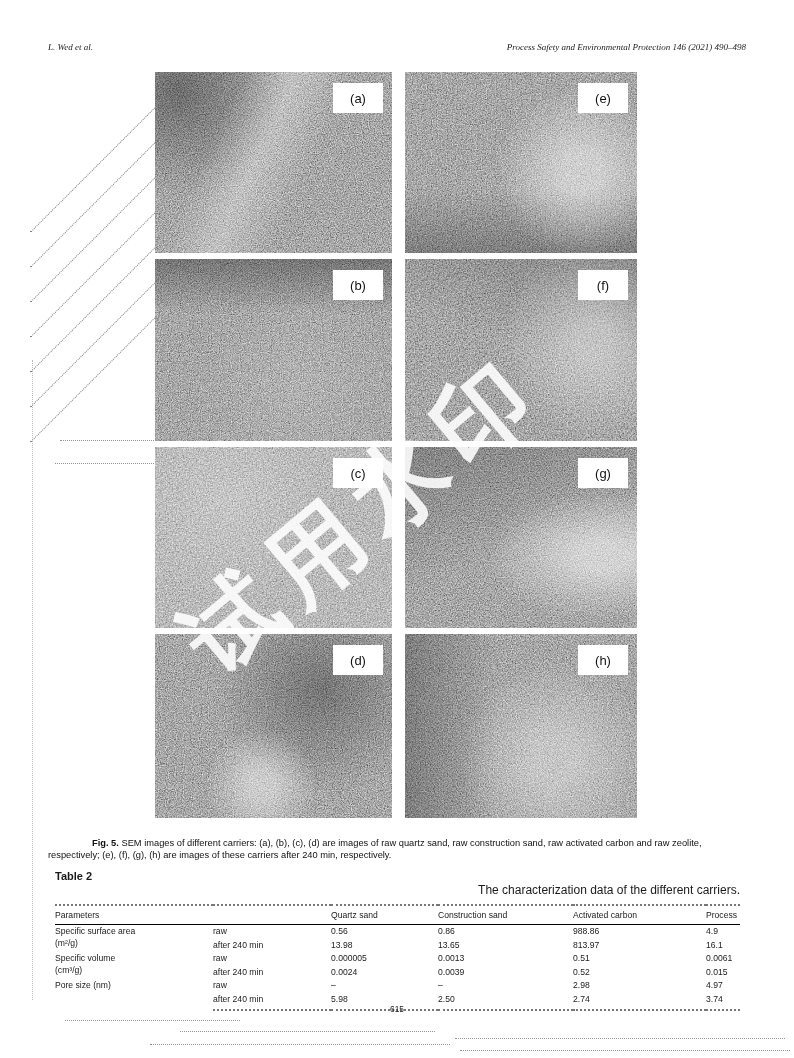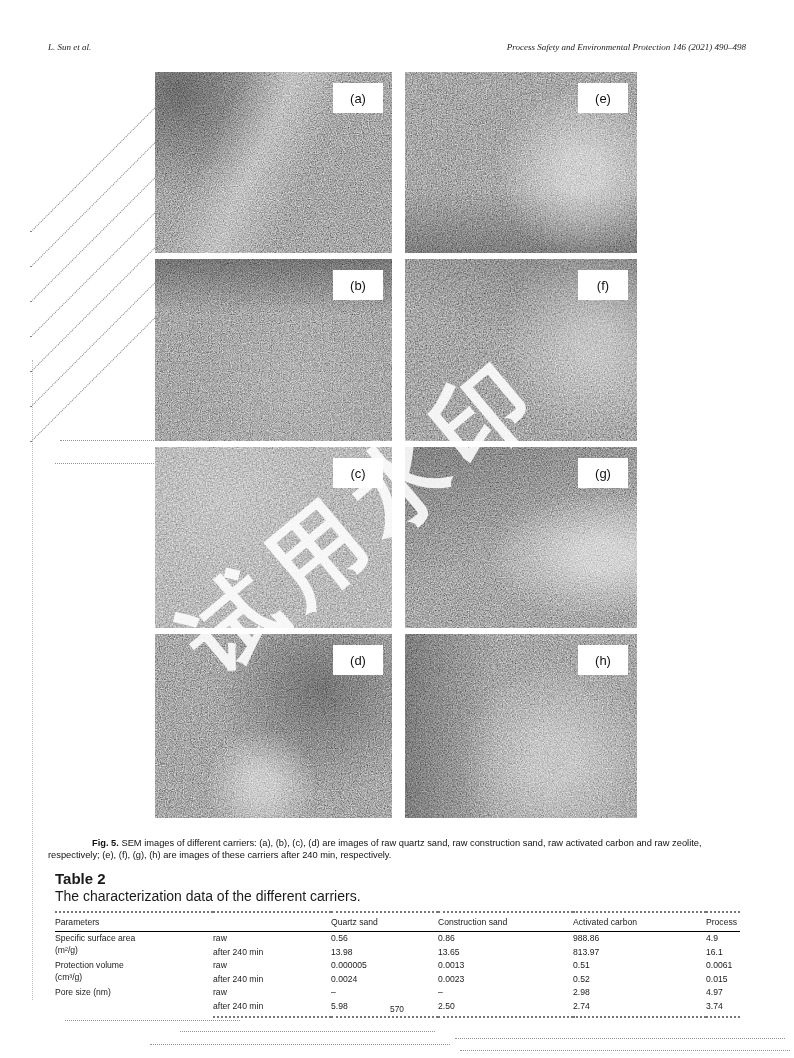--- a/index.html
+++ b/index.html
@@ -38,39 +38,39 @@
         transform-origin:left top;opacity:.75;}
   .vdots{position:absolute;border-left:1.5px dotted #777;opacity:.5;}
   .hdots{position:absolute;border-top:1.5px dotted #666;opacity:.7;}
 
   
   .figcap{position:absolute;left:48px;top:838px;width:702px;font-size:9.3px;line-height:11.6px;color:#111;}
   .figcap b{font-weight:700;padding-left:44px;}
 
   
   .tblock{position:absolute;left:55px;top:870px;width:685px;}
-  .tlabel{font-size:15px;font-weight:700;margin-bottom:1px;}
-  .tcaption{font-size:14px;margin-bottom:7px;}
+  .tlabel{font-size:11px;font-weight:700;margin-bottom:1px;}
+  .tcaption{font-size:12px;margin-bottom:7px;text-align:right;}
   table.data{border-collapse:collapse;width:685px;font-size:8.6px;color:#1a1a1a;
              border-top:2px dotted #777;}
   table.data th{font-weight:400;text-align:left;padding:4px 0 4px 0;border-bottom:1px solid #000000;}
   table.data td{padding:1px 0;line-height:11.5px;vertical-align:top;}
   td.pname{line-height:11.5px;}
   td.vmid{vertical-align:middle;}
   tr.lastrow td{padding-bottom:4px;border-bottom:2px dotted #777;}
 
   .pagenum{position:absolute;top:1004px;left:0;width:100%;text-align:center;font-size:8.4px;color:#222;}
 </style>
 </head>
 <body>
 
 <div class="page">
 
   <div class="runhead">
-    <span>L. Sun et al.</span>
+    <span>L. Wed et al.</span>
     <span>Process Safety and Environmental Protection 146 (2021) 490–498</span>
   </div>
 
   <div class="diag" style="left:30px;top:232px"></div>
   <div class="diag" style="left:30px;top:267px"></div>
   <div class="diag" style="left:30px;top:302px"></div>
   <div class="diag" style="left:30px;top:337px"></div>
   <div class="diag" style="left:30px;top:372px"></div>
   <div class="diag" style="left:30px;top:407px"></div>
   <div class="diag" style="left:30px;top:442px"></div>
@@ -288,33 +288,33 @@
         </tr>
         <tr>
           <td>after 240 min</td>
           <td>13.98</td>
           <td>13.65</td>
           <td>813.97</td>
           <td>16.1</td>
         </tr>
         <tr>
           <td class="pname" rowspan="2">
-            <div>Protection volume</div>
+            <div>Specific volume</div>
             <div>(cm³/g)</div>
           </td>
           <td>raw</td>
           <td>0.000005</td>
           <td>0.0013</td>
           <td>0.51</td>
           <td>0.0061</td>
         </tr>
         <tr>
           <td>after 240 min</td>
           <td>0.0024</td>
-          <td>0.0023</td>
+          <td>0.0039</td>
           <td>0.52</td>
           <td>0.015</td>
         </tr>
         <tr>
           <td class="pname vmid" rowspan="2">
             <div>Pore size (nm)</div>
           </td>
           <td>raw</td>
           <td>–</td>
           <td>–</td>
@@ -325,15 +325,15 @@
           <td>after 240 min</td>
           <td>5.98</td>
           <td>2.50</td>
           <td>2.74</td>
           <td>3.74</td>
         </tr>
       </tbody>
     </table>
   </div>
 
-  <div class="pagenum">570</div>
+  <div class="pagenum">615</div>
 
 </div>
 
 </body></html>

